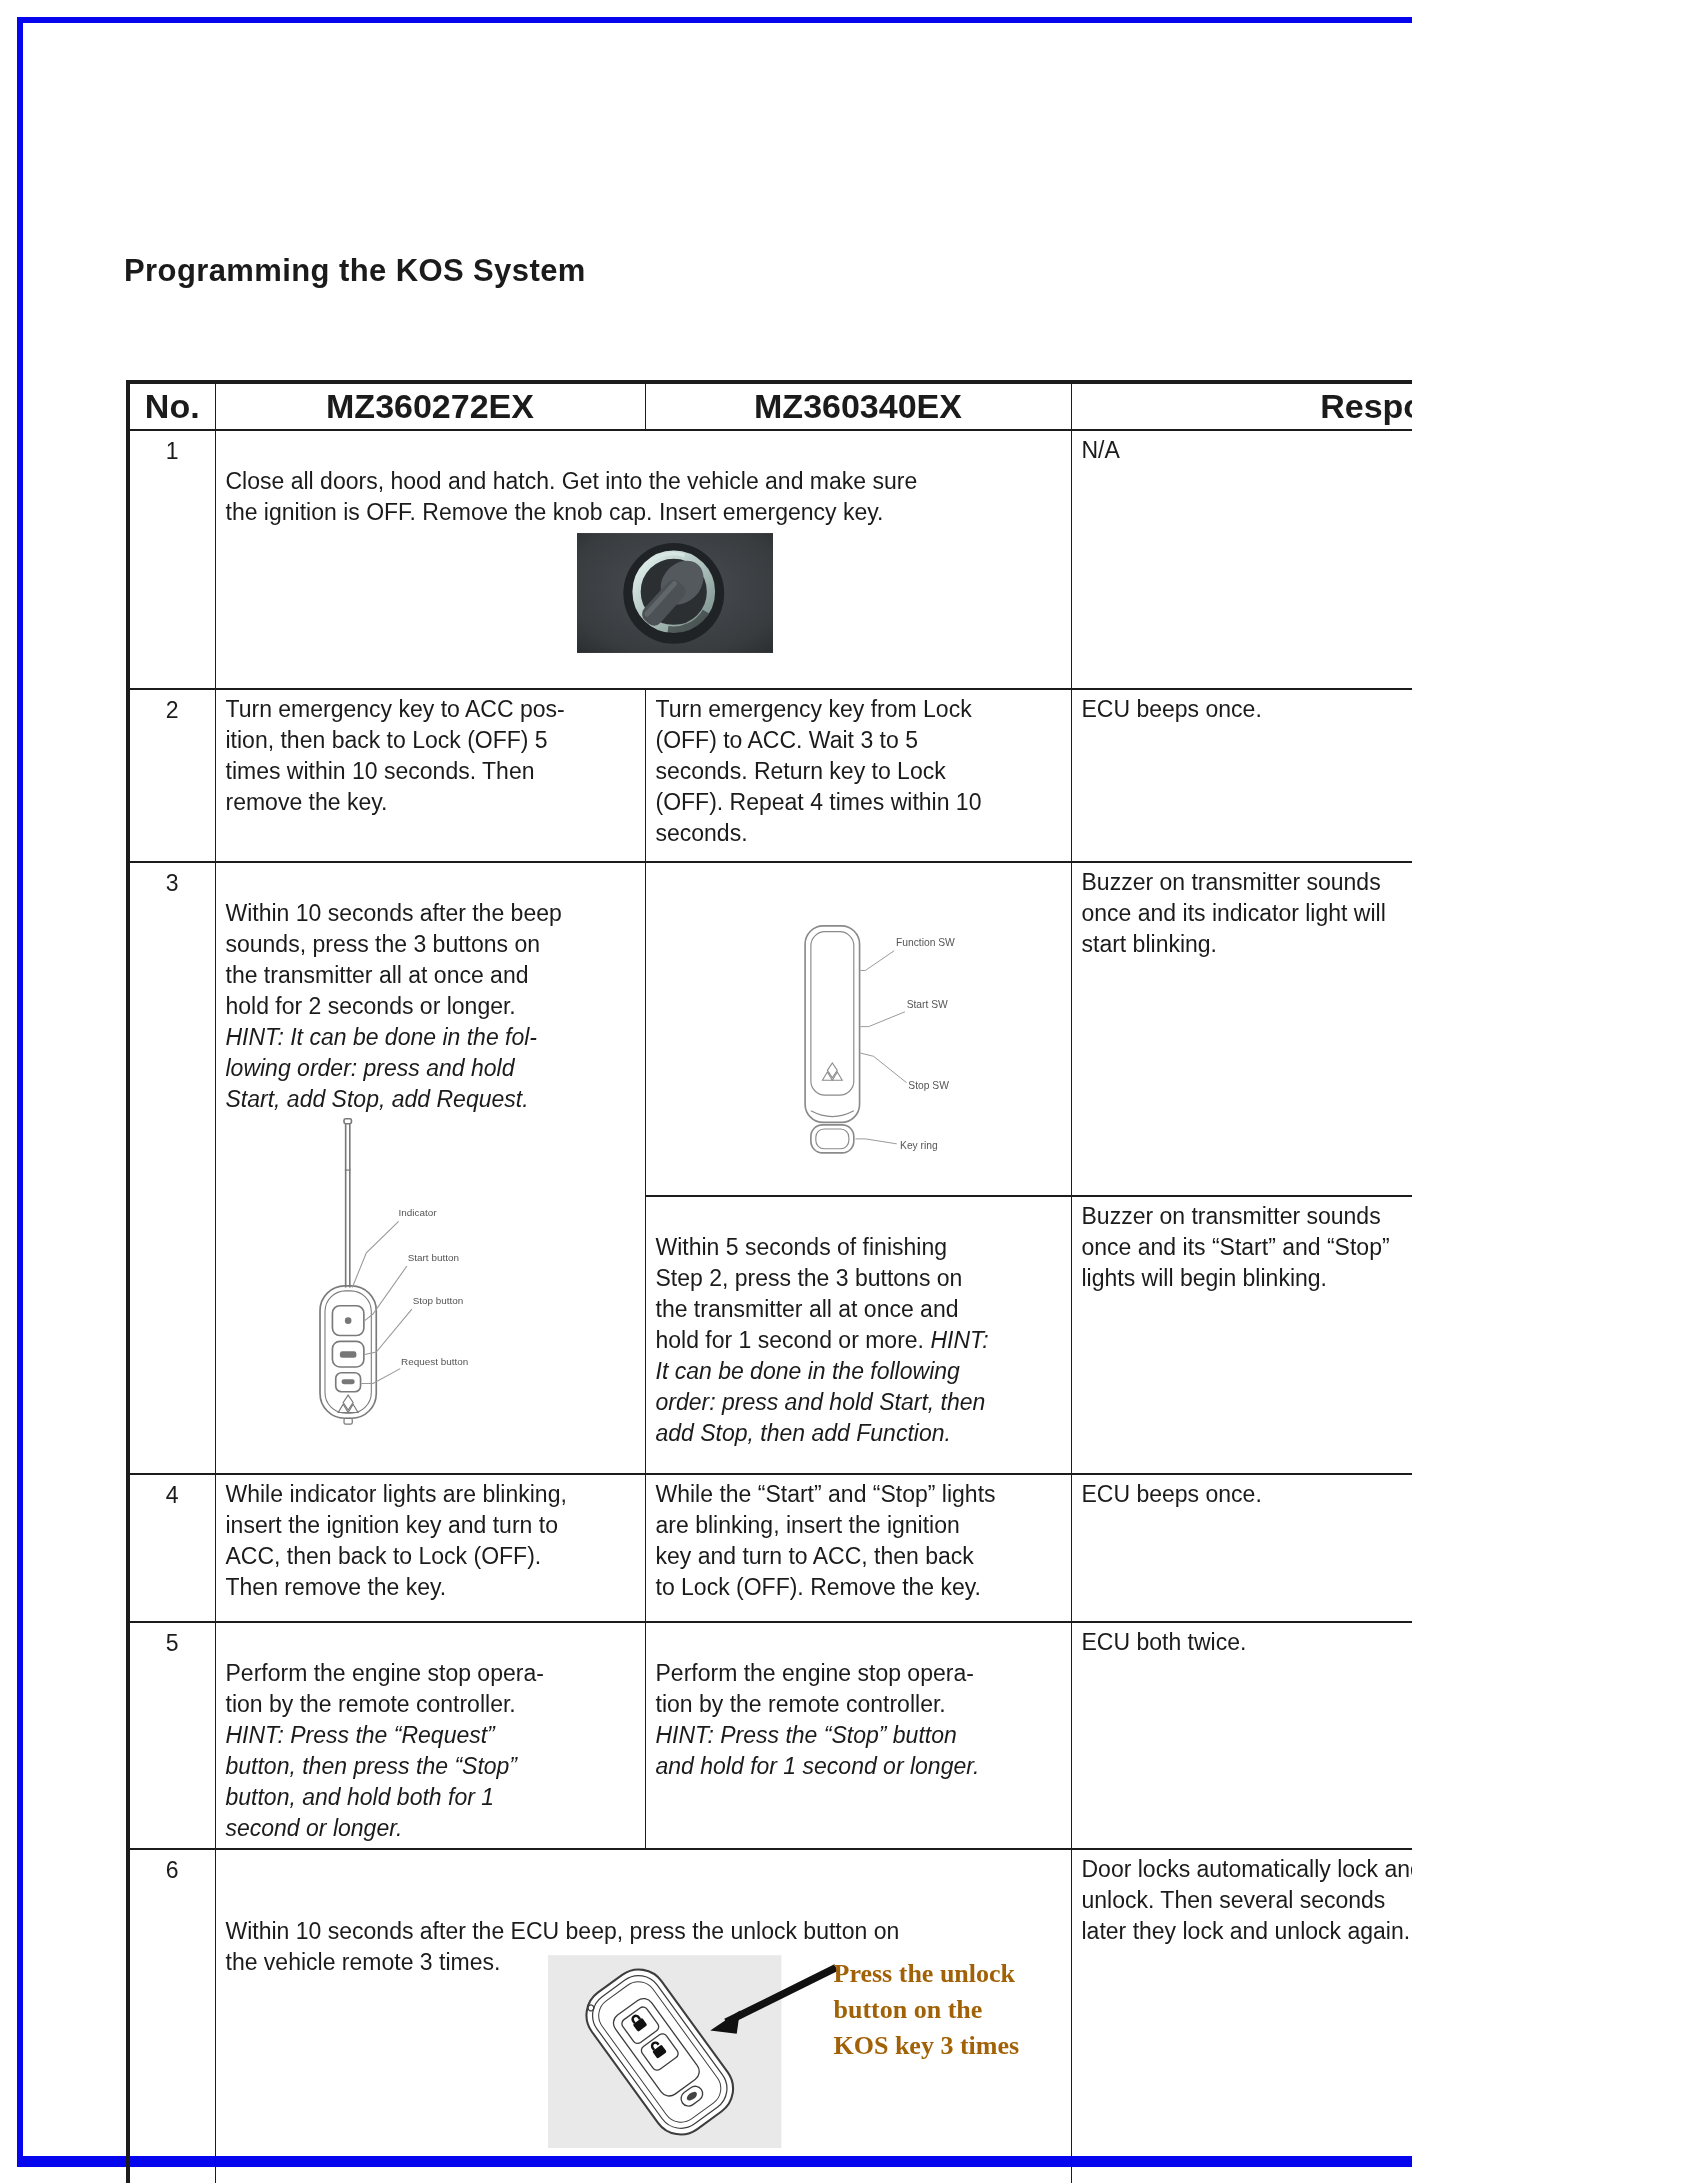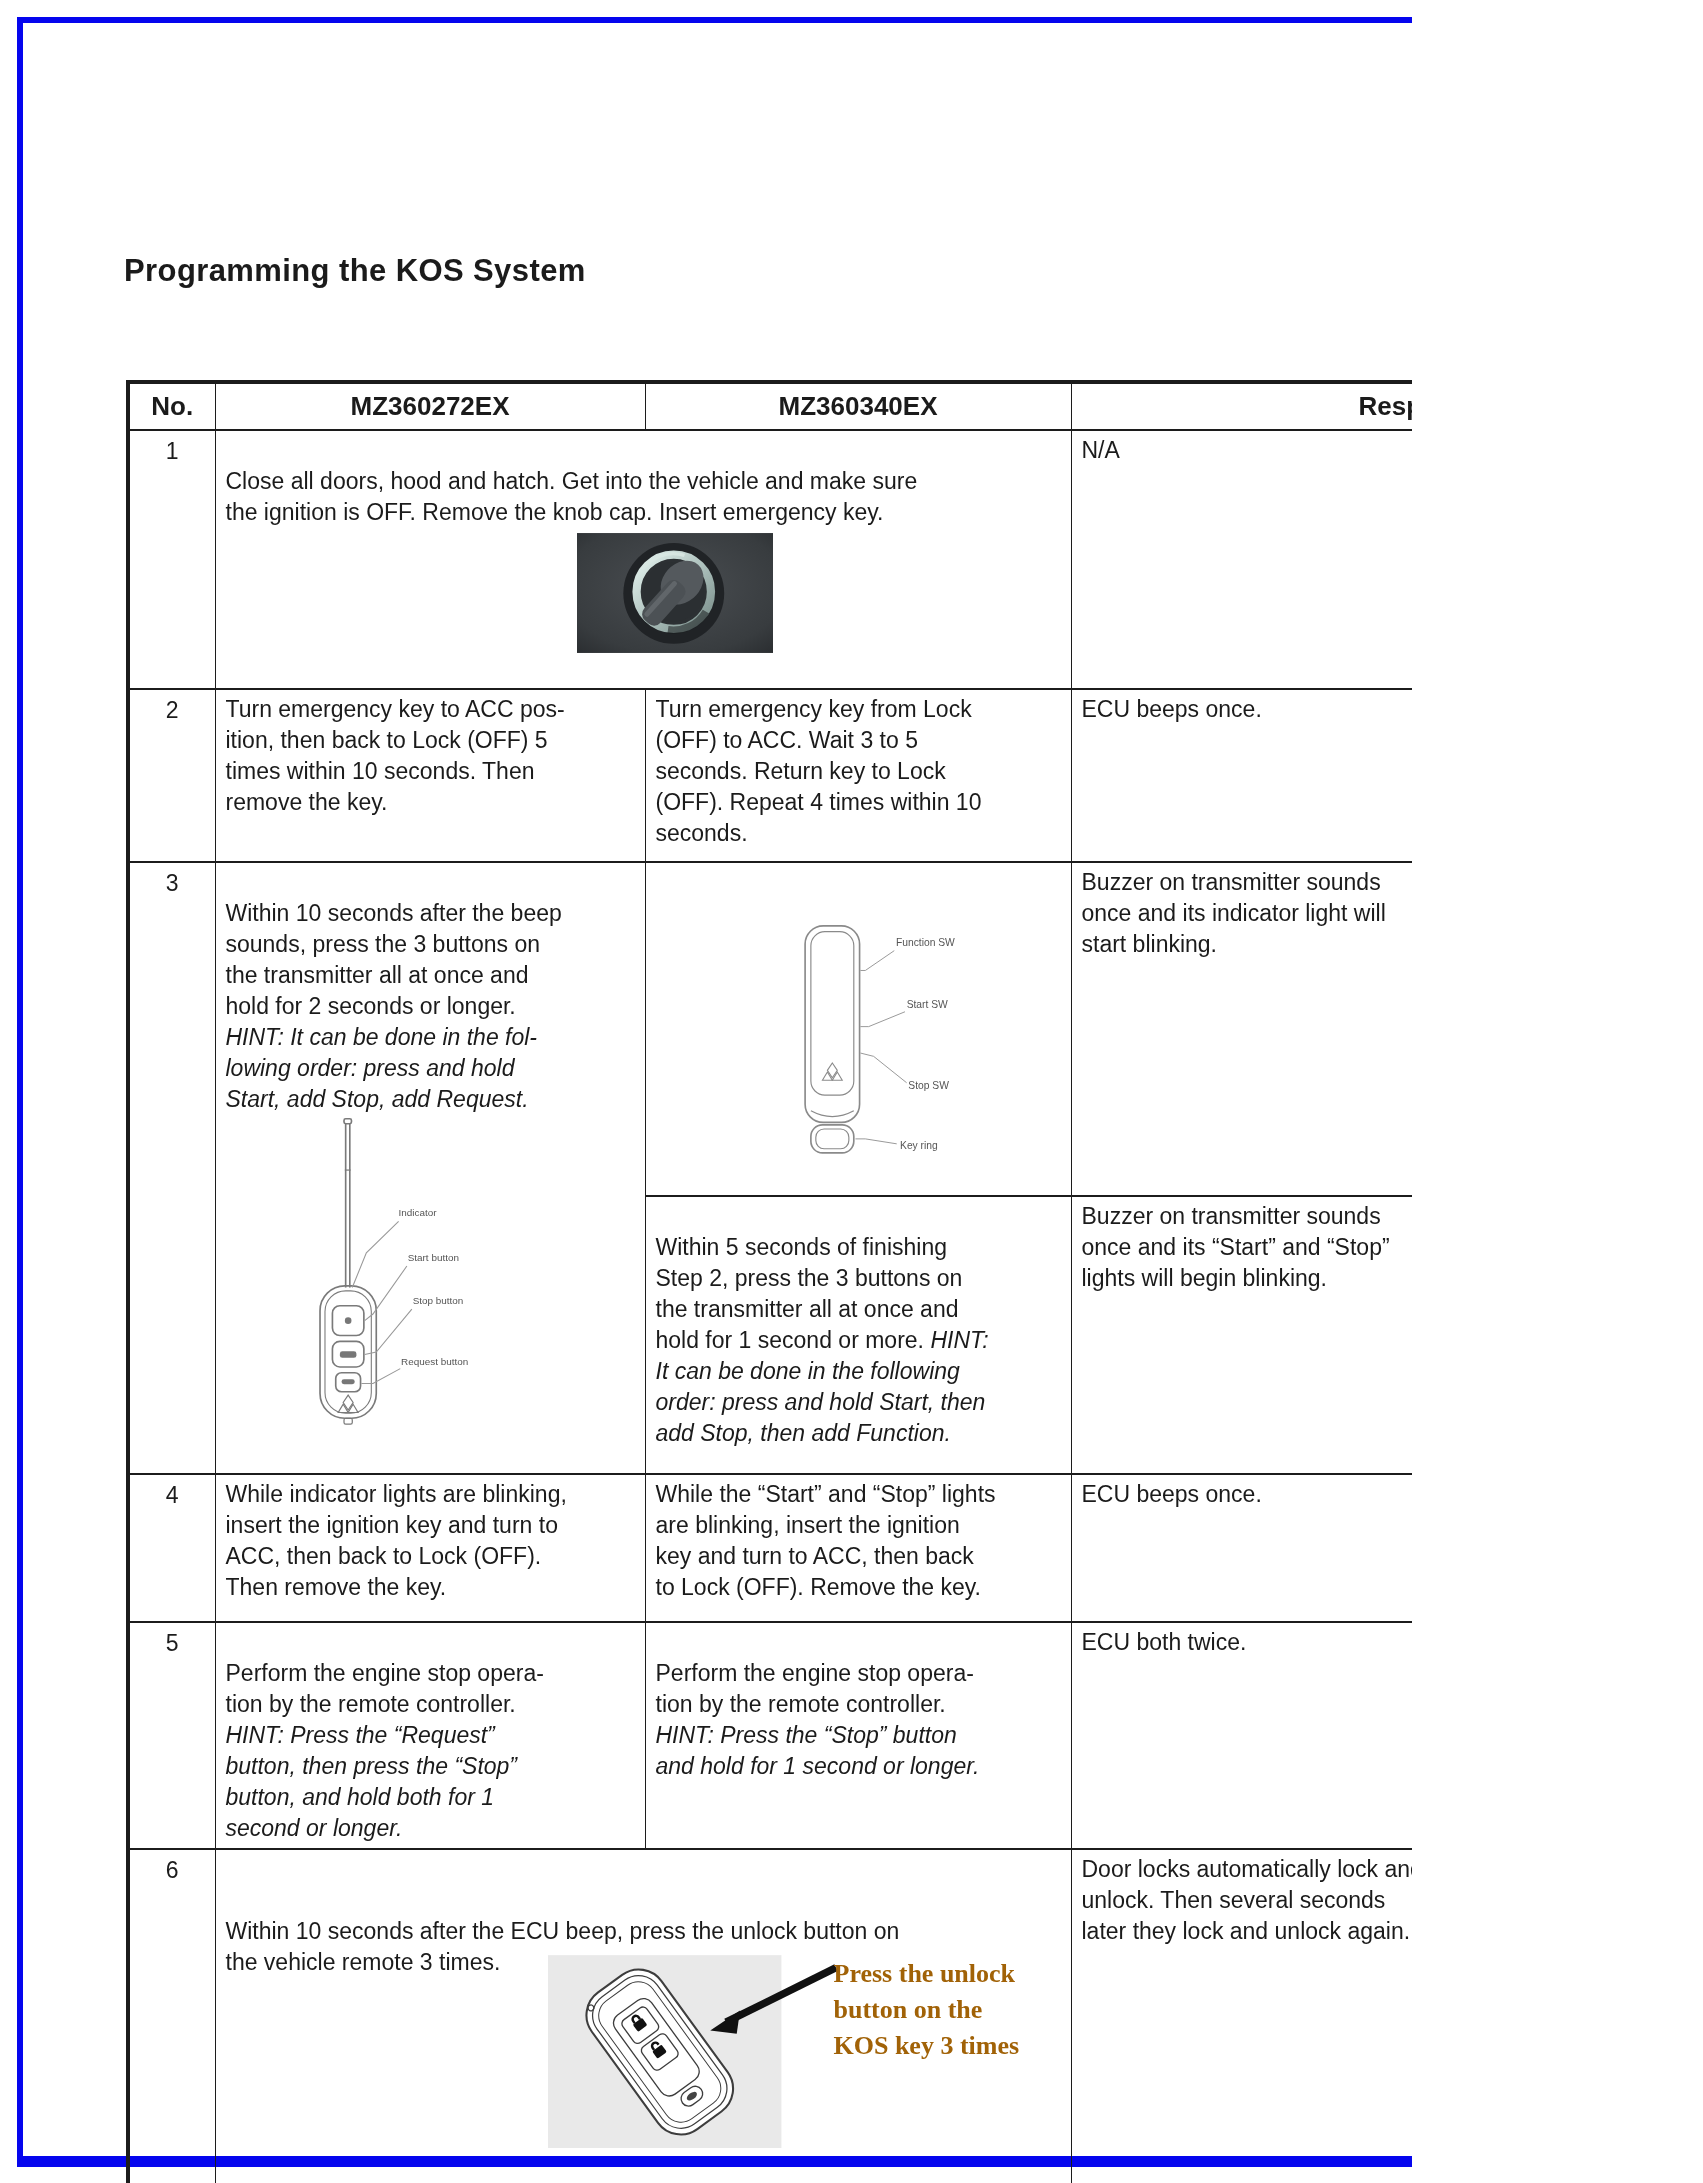--- a/index.html
+++ b/index.html
@@ -18,21 +18,21 @@
   table.kos {
     position:absolute; left:126px; top:380px; width:1364px;
     border-collapse:collapse; table-layout:fixed;
     border:4.1px solid var(--table-border,#1c1c1c);
   }
   .kos th, .kos td {
     border:1.7px solid var(--table-border,#1c1c1c);
     border-top-width:2.5px; border-bottom-width:2.5px;
     vertical-align:top; overflow:hidden;
   }
-  .kos th { height:45px; font-size:26px; vertical-align:middle; text-align:center; padding:0 8.3px; }
+  .kos th { height:45px; font-size:34px; vertical-align:middle; text-align:center; padding:0 8.3px; }
   .kos th.resp-h { text-align:right; padding-left:11.6px; }
   .kos td { font-size:23px; line-height:31px; padding:4.1px 10px; white-space:pre-line; }
   .kos td.no { text-align:center; padding-top:5px; }
   .hint { font-style:italic;margin-top:37px; }
   td.r1c { height:150px; }
   td.r2c { height:162px; }
   td.r3a { height:250px; }
   td.r3b { height:268px; }
   td.r4c { height:137px; }
   td.r5c { height:185px; }

